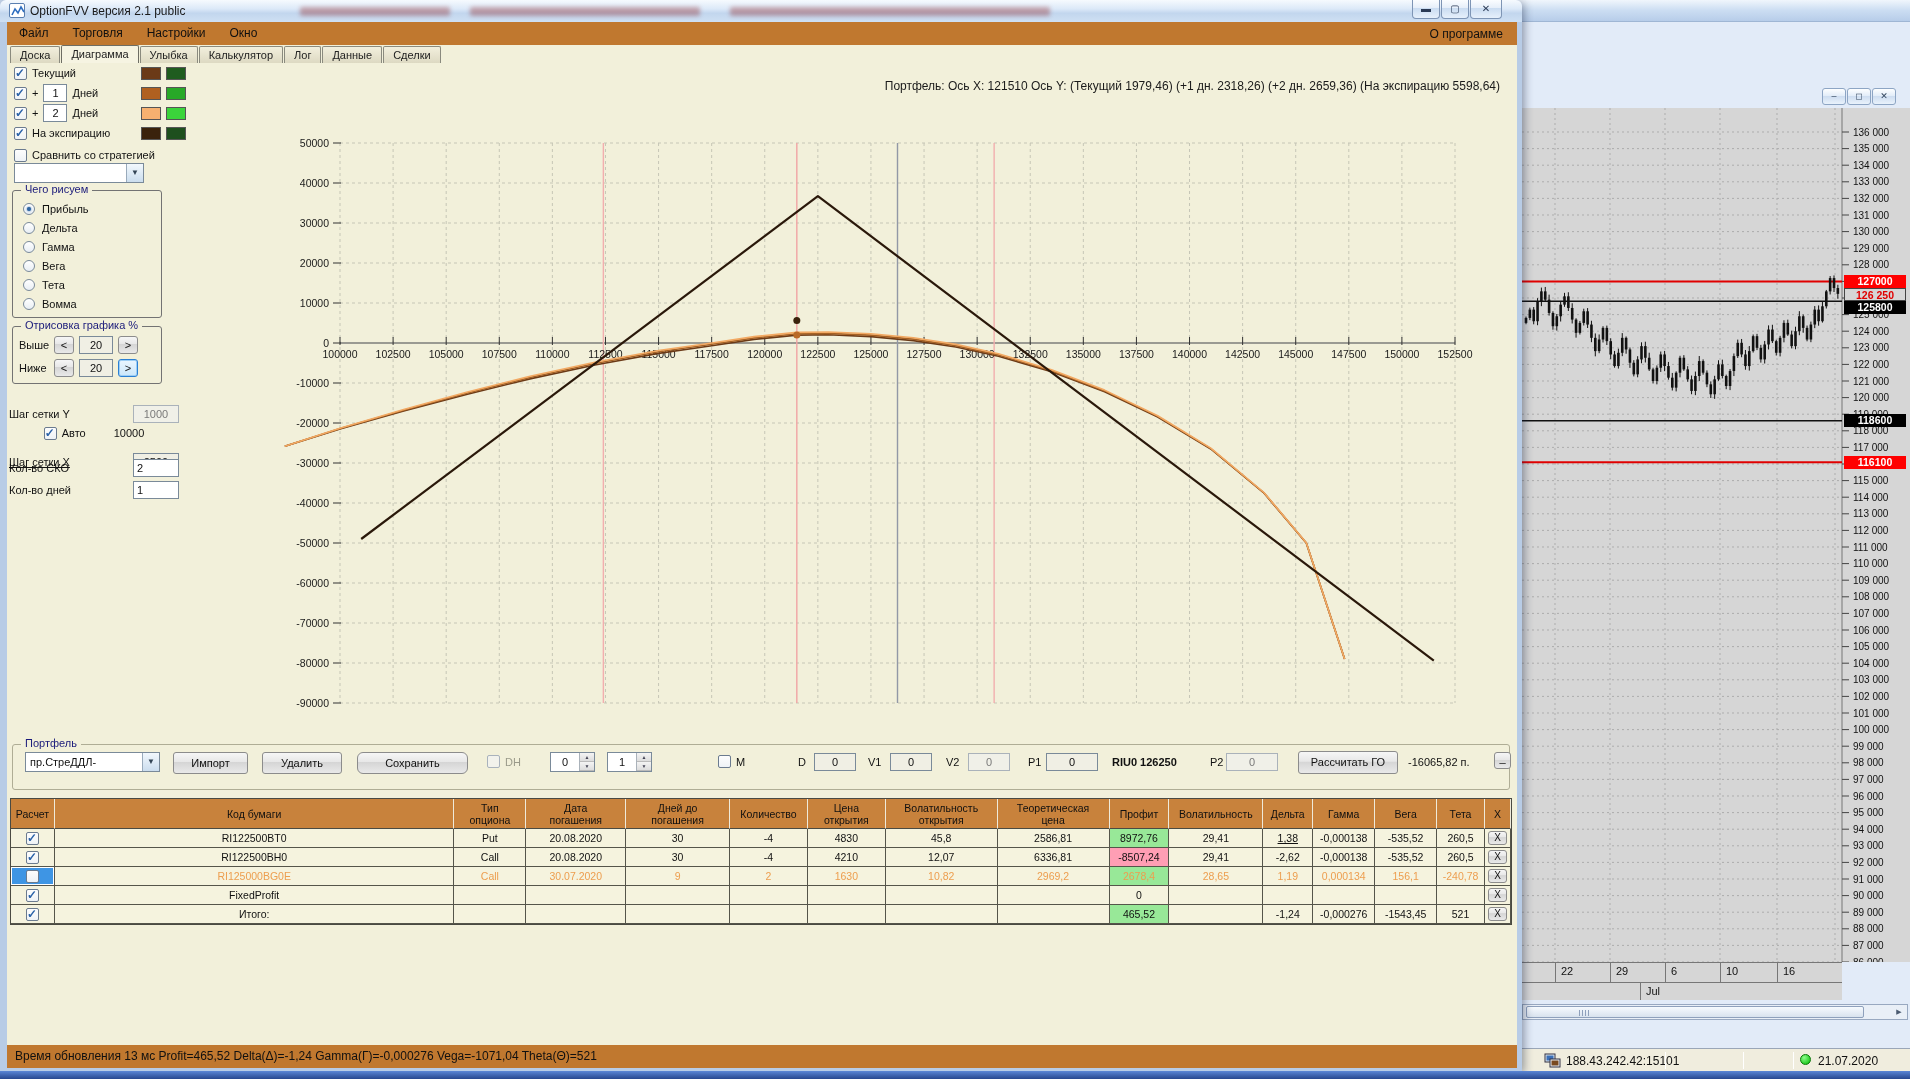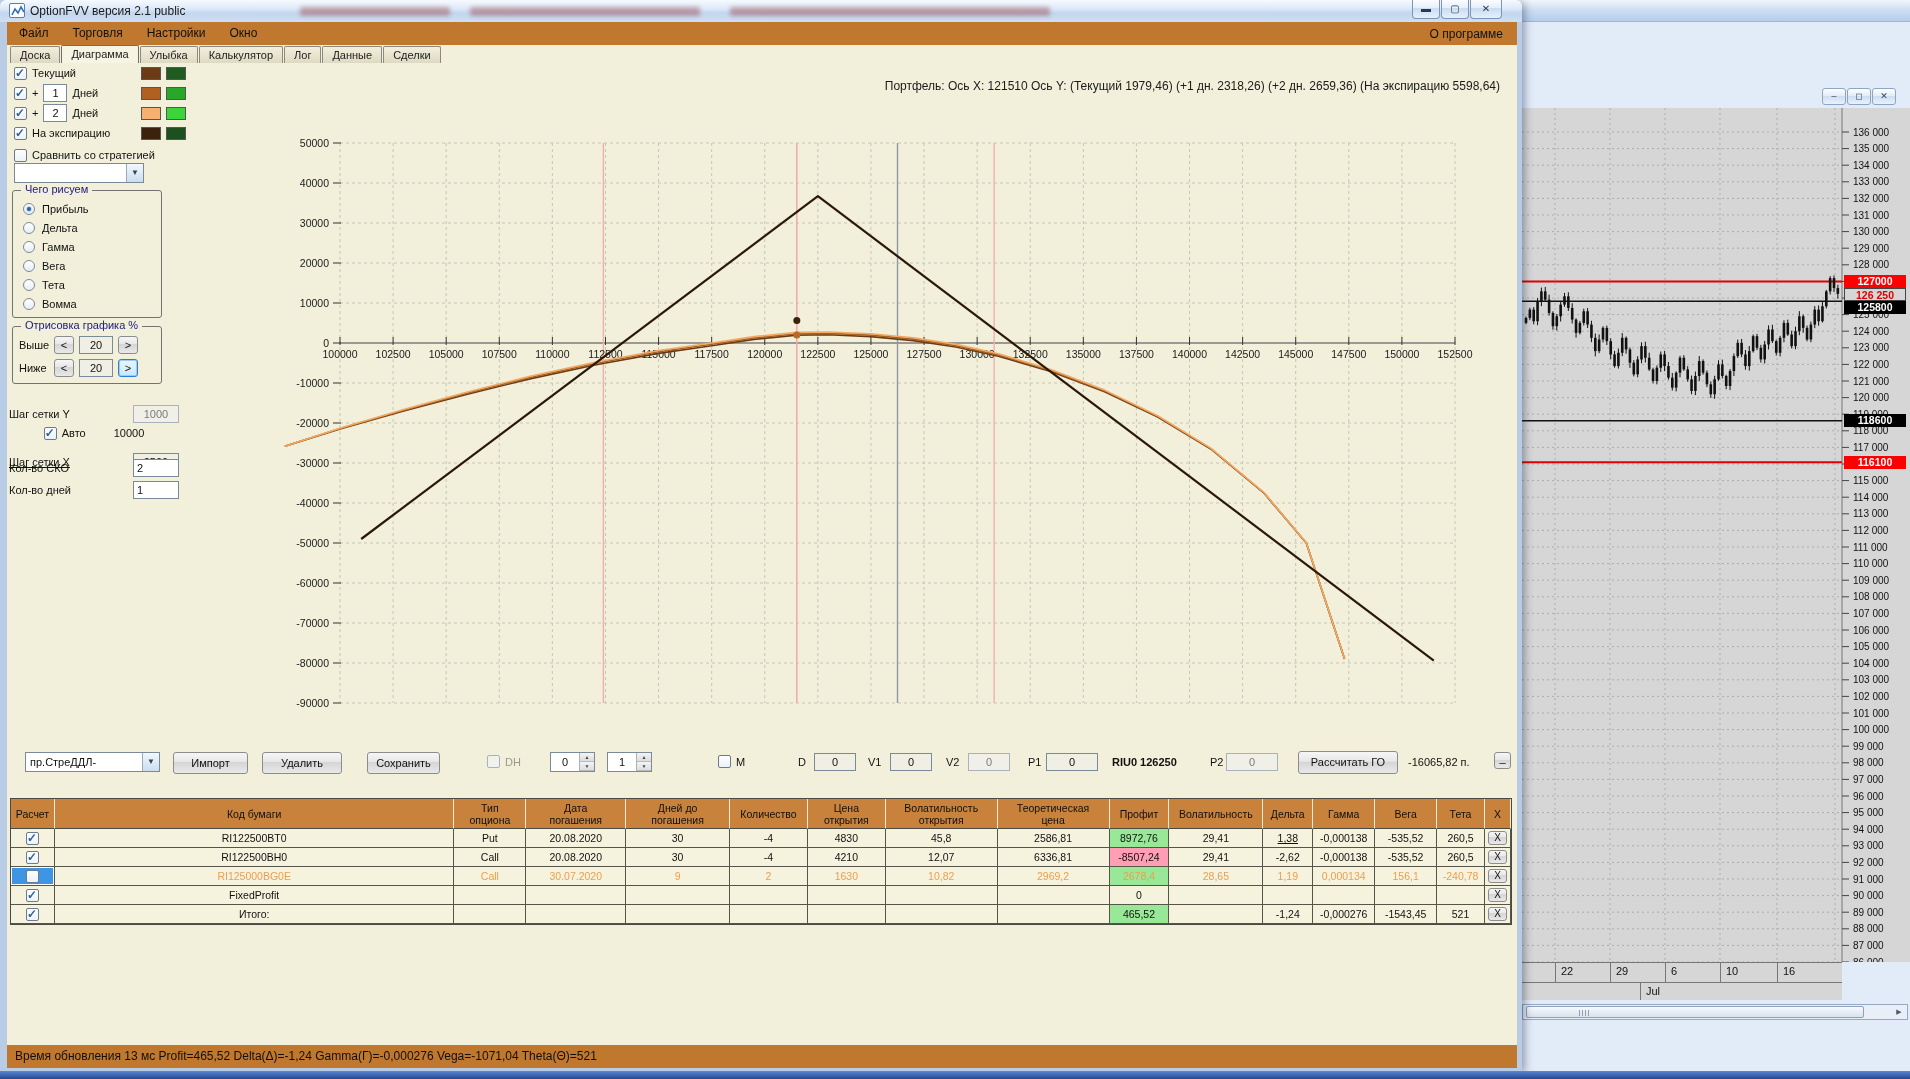--- a/index.html
+++ b/index.html
@@ -482,20 +482,34 @@
     <div class="time-row" style="top:982px;height:18px;" id="time-row2">
       <div class="time-div" style="left:118px;"></div>
       <div class="time-lbl" style="left:124px;">Jul</div>
     </div>
     <div class="scrollbar">
       <div class="sb-thumb">
           <div class="sb-grip"></div>
         </div>
       <div class="sb-arrow">▶</div>
     </div>
+    <div class="term-status">
+      <svg class="abs" style="left:44px;top:4px;" width="18" height="16">
+        <rect x="1" y="1" width="10" height="8" fill="#DDE6EE" stroke="#334" stroke-width="1"></rect>
+        <rect x="2.5" y="2.5" width="7" height="5" fill="#3A6FB8"></rect>
+        <rect x="6" y="6" width="10" height="8" fill="#E8EEF4" stroke="#334" stroke-width="1"></rect>
+        <rect x="7.5" y="7.5" width="7" height="5" fill="#7A4A20"></rect>
+      </svg>
+      <span class="abs" style="left:66px;top:5px;font-size:12px;">188.43.242.42:15101</span>
+      <div class="ts-sep" style="left:165px;"></div>
+      <div class="ts-sep" style="left:243px;"></div>
+      <div class="ts-sep" style="left:293px;"></div>
+      <span class="abs" style="left:300px;top:5px;width:11px;height:11px;border-radius:50%;background:radial-gradient(circle at 35% 30%,#8CFF8C,#00B800);border:1px solid #067806;"></span>
+      <span class="abs" style="left:318px;top:5px;font-size:12px;">21.07.2020</span>
+    </div>
   </div>
 
   <div id="appwin">
     <div class="titlebar">
       <div class="smudge" style="left:300px;width:150px;"></div>
       <div class="smudge" style="left:470px;width:230px;"></div>
       <div class="smudge" style="left:730px;width:320px;"></div>
       <svg class="app-icon" width="16" height="15">
         <polyline points="2,11 5,5 8,9 11,3 14,8" fill="none" stroke="#2E6EC0" stroke-width="1.6"></polyline>
       </svg>
@@ -760,27 +774,30 @@
         <g>
           <polyline points="84.8,351.2 140.0,334.0 203.7,316.0 267.4,299.2 331.1,283.6 394.9,270.0 458.6,258.4 511.7,250.8 554.1,244.4 596.8,240.1 628.5,239.8 671.0,241.6 713.4,245.6 755.9,252.0 798.4,261.2 851.5,276.8 904.6,296.8 957.7,322.0 1010.8,354.0 1063.9,398.0 1106.3,448.0 1144.6,564.0" fill="none" stroke="#6B3A17" stroke-width="1.6" stroke-linejoin="round"></polyline>
           <polyline points="84.8,351.2 140.0,333.6 203.7,315.2 267.4,298.0 331.1,282.2 394.9,268.5 458.6,256.8 511.7,249.2 554.1,242.9 596.8,238.7 628.5,238.4 671.0,240.1 713.4,244.1 755.9,250.6 798.4,259.9 851.5,275.7 904.6,295.9 957.7,321.4 1010.8,353.6 1063.9,397.8 1106.3,447.9 1144.6,564.0" fill="none" stroke="#A86224" stroke-width="1.6" stroke-linejoin="round"></polyline>
           <polyline points="84.8,351.2 140.0,333.2 203.7,314.4 267.4,297.0 331.1,281.0 394.9,267.2 458.6,255.5 511.7,248.0 554.1,241.6 596.8,237.4 628.5,237.0 671.0,238.7 713.4,242.8 755.9,249.4 798.4,258.8 851.5,274.7 904.6,295.1 957.7,320.7 1010.8,353.1 1063.9,397.5 1106.3,447.8 1144.6,564.0" fill="none" stroke="#F2A963" stroke-width="1.6" stroke-linejoin="round"></polyline>
           <polyline points="161.2,444.0 617.9,101.2 1233.8,565.6" fill="none" stroke="#2A180A" stroke-width="2.2" stroke-linejoin="round"></polyline>
         </g>
         <circle cx="596.8314285714285" cy="225.60544000000002" r="3.5" fill="#3A220C"></circle>
         <circle cx="596.8314285714285" cy="240.08216000000002" r="3.5" fill="#B96A28"></circle>
       </svg>
 
+    <div class="grpbox" style="left:12px;top:744px;width:1498px;height:46px;border-color:#AFAD95;">
+      <span class="legend">Портфель</span>
+    </div>
     <div class="abs combo" style="left:25px;top:752px;width:135px;">
       <span class="cval">пр.СтреДДЛ-</span>
       <span class="cbtn">▼</span>
     </div>
     <span class="btn abs" style="left:173px;top:752px;width:75px;height:22px;line-height:20px;">Импорт</span>
     <span class="btn abs" style="left:262px;top:752px;width:80px;height:22px;line-height:20px;">Удалить</span>
-    <span class="btn abs" style="left:367px;top:752px;width:73px;height:22px;line-height:20px;">Сохранить</span>
+    <span class="btn abs" style="left:357px;top:752px;width:111px;height:22px;line-height:20px;border-radius:6px;">Сохранить</span>
     <span class="abs" style="left:487px;top:755px;display:flex;align-items:center;gap:5px;color:#9A9A8A;">
       <span class="cb disabled"></span>
       <span>DH</span>
     </span>
     <span class="spin abs" style="left:550px;top:752px;">
       <span class="val">0</span>
         <span class="arr">
           <div>▲</div>
           <div>▼</div>
         </span>

